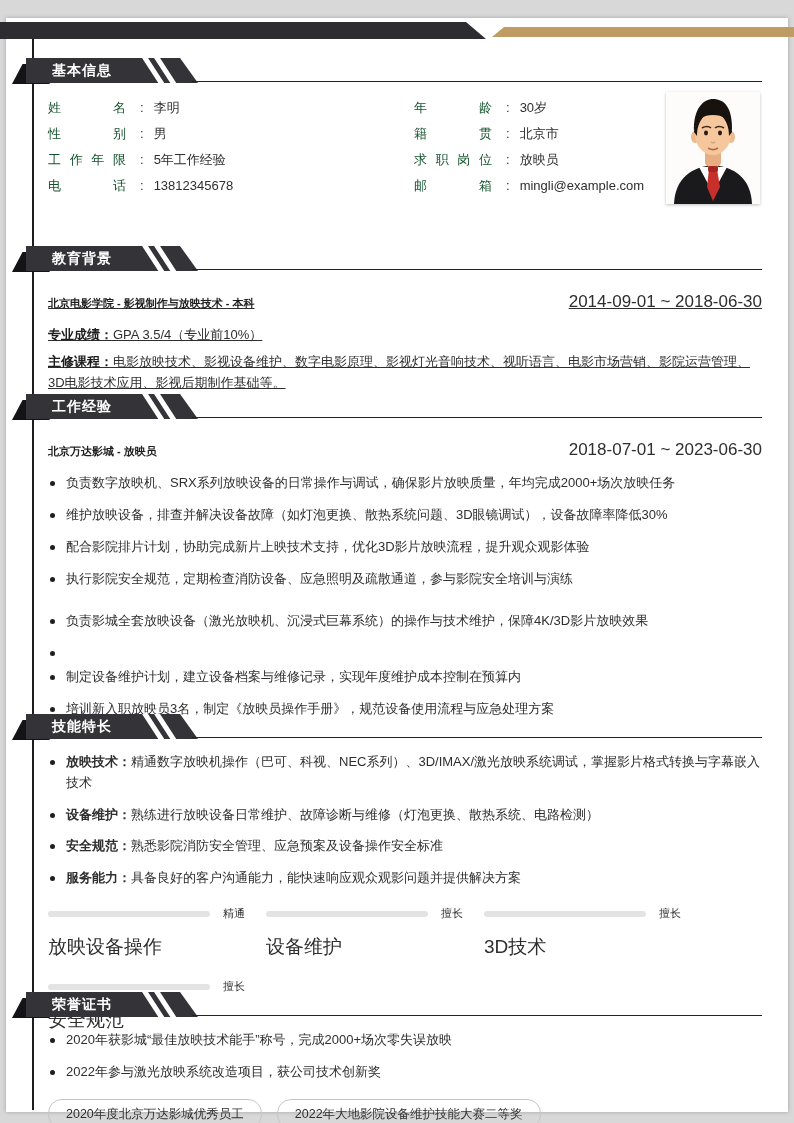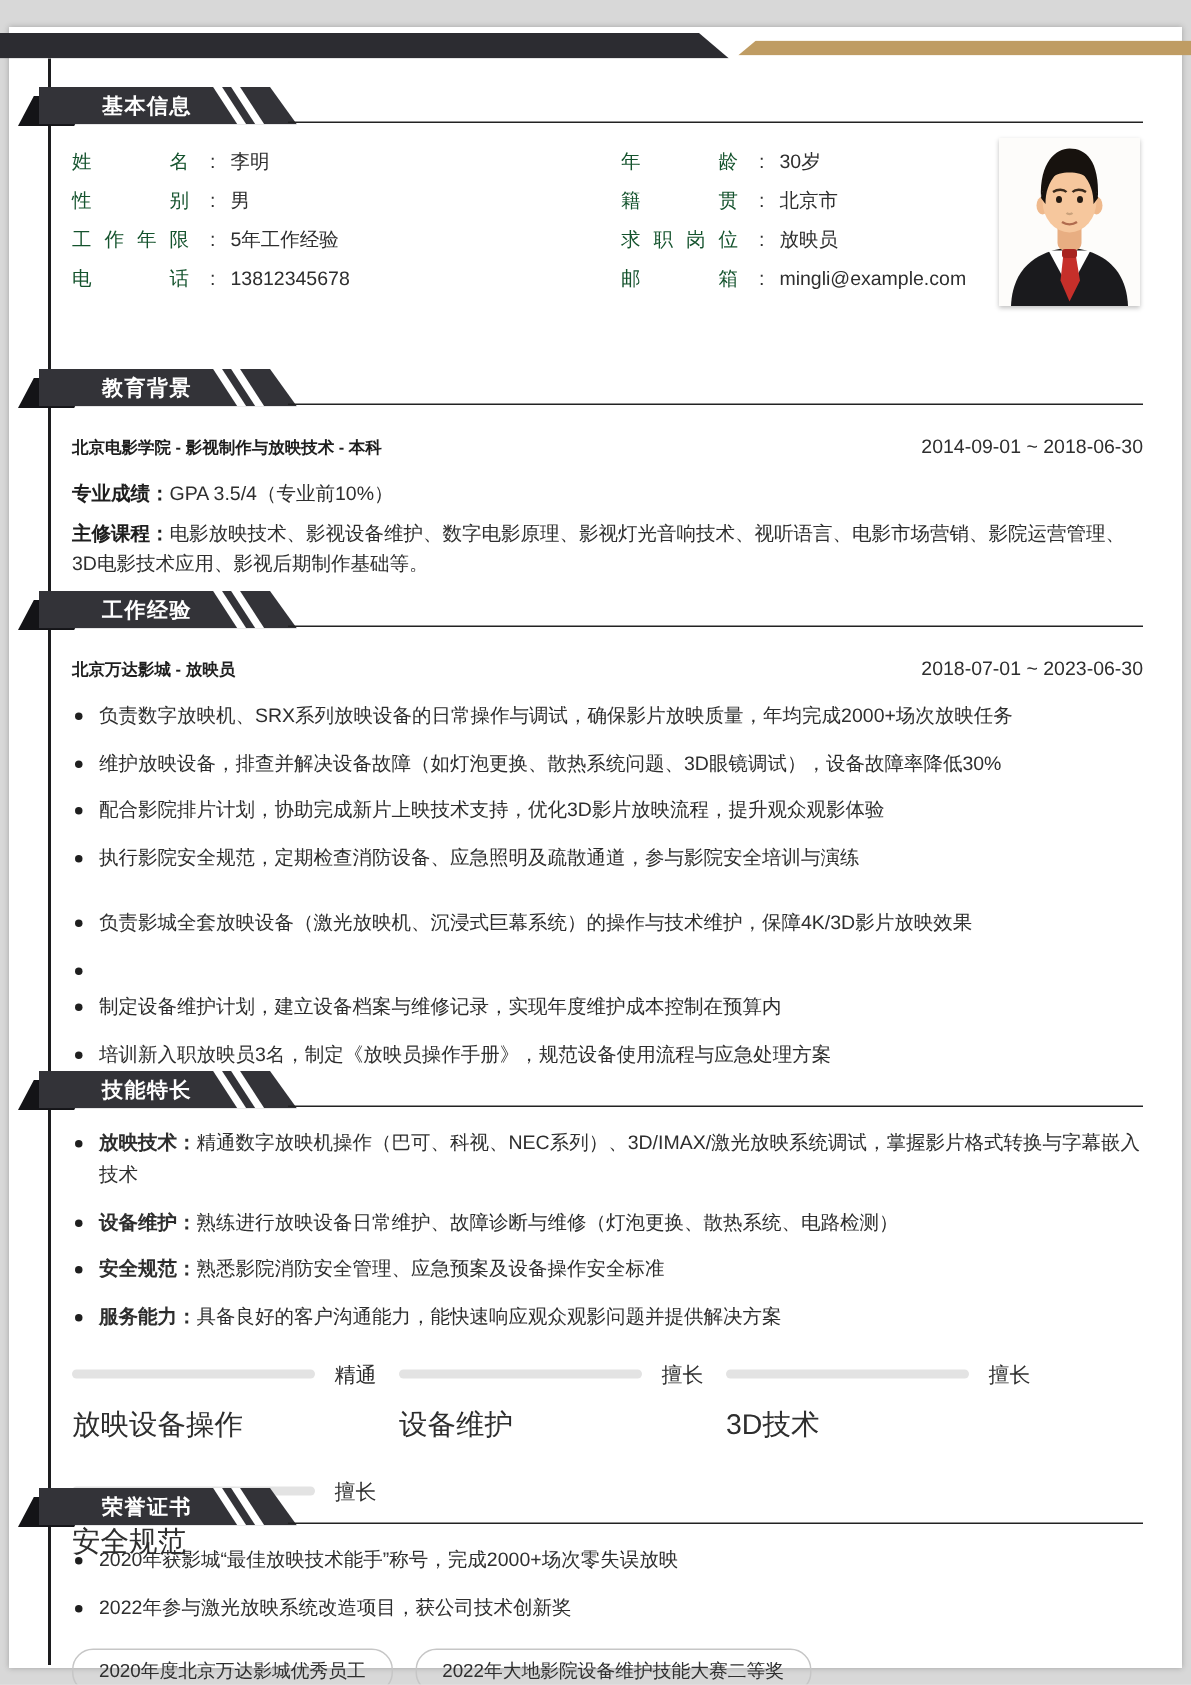--- a/index.html
+++ b/index.html
@@ -14,52 +14,52 @@
                   clip-path:polygon(12px 0, 100% 0, 100% 100%, 0 100%); }
   .v-line { position:absolute; left:32px; top:39px; width:2px; height:1071px; background:#1d1d1f; }
 
   
   .section { position:absolute; left:0; right:0; }
   .badge { position:absolute; left:10px; top:0; width:190px; height:25px; }
   .badge-fold { position:absolute; left:2px; top:6px; width:48px; height:20px; background:#141417;
                 clip-path:polygon(22% 0, 100% 0, 78% 100%, 0 100%); }
   .badge-body { position:absolute; left:16px; top:0; width:172px; height:25px; background:#333338;
                 clip-path:polygon(0 0, calc(100% - 18px) 0, 100% 100%, 0 100%);
-                color:#fff; font-size:14px; font-weight:bold; line-height:25px; padding-left:42px; letter-spacing:1px; }
+                color:#fff; font-size:14px; font-weight:bold; line-height:25px; padding-left:26px; letter-spacing:1px; }
   .stripe { position:absolute; top:-7px; width:5px; height:40px; background:#fff; transform:rotate(-33deg); }
   .stripe.s1 { right:30px; } .stripe.s2 { right:42px; }
   .section-rule { position:absolute; left:192px; right:32px; top:23px; border-top:1.6px solid #222; }
 
   .content { padding:40px 32px 0 48px; font-size:13px; line-height:1.6; }
 
   
   .info-grid { display:grid; grid-template-columns:366px 1fr; }
   .info-row { height:26px; display:flex; align-items:center; }
   .info-label { display:inline-block; width:78px; text-align:justify; text-align-last:justify; color:#14532d; }
   .info-colon { margin:0 10px 0 14px; }
   .photo { position:absolute; left:666px; top:92px; width:94px; height:112px; background:#fdfcfa;
            box-shadow:0 1px 3px rgba(0,0,0,.25); overflow:hidden; }
 
   
   .title-row { display:flex; justify-content:space-between; align-items:baseline; margin-bottom:10px; }
   .item-title { font-weight:bold; font-size:11px; color:#1e1e1e; }
-  .item-date { font-size:13px; color:#2e2e2e; }
+  .item-date { font-size:17px; color:#2e2e2e; }
   .para { margin-bottom:6px; }
   .para b { color:#1e1e1e; }
 
   .bullet-row { display:flex; margin-bottom:11px; }
   .dot { flex:none; width:5px; height:5px; border-radius:50%; background:#1f1f1f; margin:8px 11px 0 2px; }
   .job2 { margin-top:22px; }
 
   
   .bars { display:grid; grid-template-columns:218px 218px 218px; row-gap:16px; margin-top:16px; }
   .bar-line { display:flex; align-items:center; }
   .track { width:162px; height:6px; background:#e3e3e3; border-radius:3px; overflow:hidden; }
   .fill { height:6px; background:#3a3a3f; border-radius:3px; }
-  .level { margin-left:13px; font-size:14px; }
+  .level { margin-left:13px; font-size:11px; }
   .bar-name { margin-top:9px; font-size:19px; }
 
   
   .pills { display:flex; gap:15px; margin-top:16px; }
   .pill { border:1px solid #c6c6c6; border-radius:14px; padding:4px 17px; font-size:12.5px; color:#2e2e2e; }
 </style>
 </head>
 <body>
 
 <div class="screen">
@@ -144,21 +144,21 @@
       <path d="M66,40 C65,32 61,26 56,24 C61,30 63,36 63,44 Z" fill="#17120e"></path>
       <path d="M36,36 C39,34 43,34 45,36" stroke="#3a2a1c" stroke-width="1.6" fill="none"></path>
       <path d="M49,36 C51,34 55,34 58,36" stroke="#3a2a1c" stroke-width="1.6" fill="none"></path>
       <ellipse cx="40" cy="41" rx="2" ry="2.4" fill="#241a12"></ellipse>
       <ellipse cx="54" cy="41" rx="2" ry="2.4" fill="#241a12"></ellipse>
       <path d="M45,50 C46,51 48,51 49,50" stroke="#caa27c" stroke-width="1.4" fill="none"></path>
       <path d="M42,56 C45,58 49,58 52,56" stroke="#b06b4e" stroke-width="1.6" fill="none"></path>
     </svg>
   </div>
 
-  <div class="section" style="top:246px;">
+  <div class="section" style="top:246px;text-decoration:underline;">
     <div class="badge">
       <div class="badge-fold"></div>
       <div class="badge-body">
         <span>教育背景</span>
         <span class="stripe s1"></span>
         <span class="stripe s2"></span>
       </div>
     </div>
     <div class="section-rule"></div>
     <div class="content" style="padding-top:42px;">

